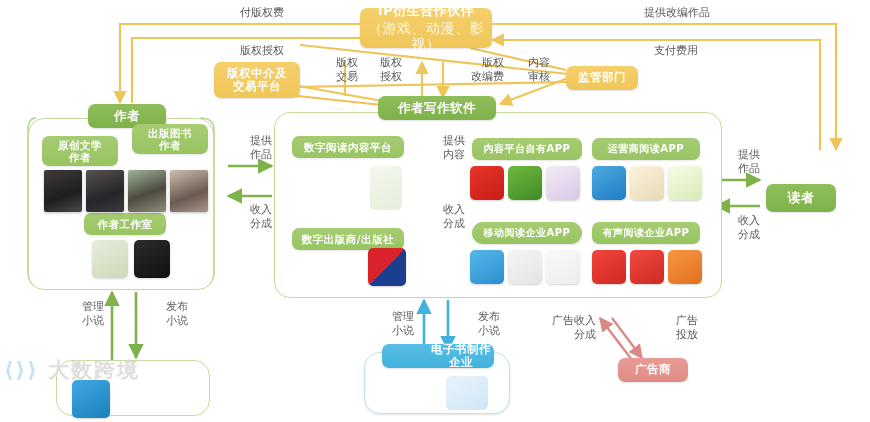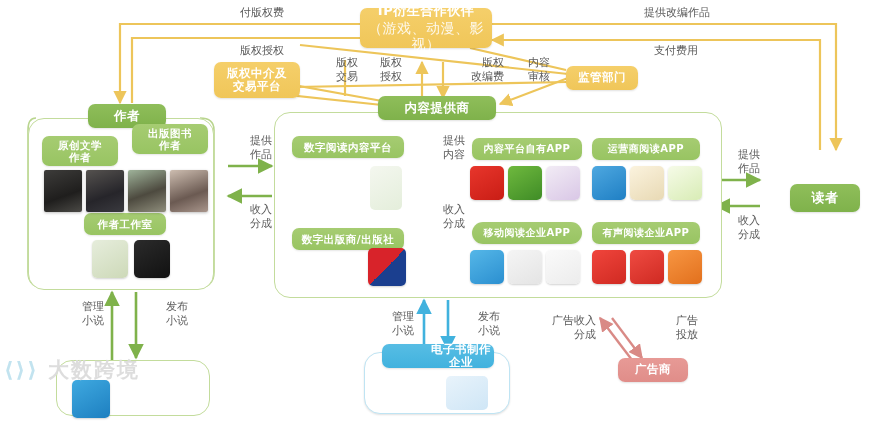--- a/index.html
+++ b/index.html
@@ -140,35 +140,35 @@
   <div class="node green" style="left:88px;top:104px;width:78px;height:24px;font-size:12.5px;">作者</div>
 
   <div class="node lightgreen" style="left:42px;top:136px;width:76px;height:30px;font-size:10.5px;white-space:pre-line;">原创文学
 作者</div>
 
   <div class="node lightgreen" style="left:132px;top:124px;width:76px;height:30px;font-size:10.5px;white-space:pre-line;">出版图书
 作者</div>
 
   <div class="node lightgreen" style="left:84px;top:213px;width:82px;height:22px;font-size:10.5px;">作者工作室</div>
 
-  <div class="node green" style="left:378px;top:96px;width:118px;height:24px;font-size:12.5px;">内容提供商</div>
+  <div class="node green" style="left:378px;top:96px;width:118px;height:24px;font-size:12.5px;">作者写作软件</div>
 
   <div class="node lightgreen" style="left:292px;top:136px;width:112px;height:22px;font-size:10.5px;">数字阅读内容平台</div>
 
   <div class="node lightgreen" style="left:292px;top:228px;width:112px;height:22px;font-size:10.5px;">数字出版商/出版社</div>
 
   <div class="node lightgreen" style="left:592px;top:138px;width:108px;height:22px;font-size:10px;">运营商阅读APP</div>
 
   <div class="node lightgreen" style="left:472px;top:138px;width:110px;height:22px;font-size:10px;">内容平台自有APP</div>
 
   <div class="node lightgreen" style="left:472px;top:222px;width:110px;height:22px;font-size:10px;border-radius:11px;">移动阅读企业APP</div>
 
   <div class="node lightgreen" style="left:592px;top:222px;width:108px;height:22px;font-size:10px;">有声阅读企业APP</div>
 
-  <div class="node green" style="left:766px;top:184px;width:70px;height:28px;font-size:13px;margin-left:24px;">读者</div>
+  <div class="node green" style="left:766px;top:184px;width:70px;height:28px;font-size:13px;">读者</div>
 
 
   <div class="node blue" style="left:382px;top:344px;width:112px;height:24px;font-size:11.5px;">电子书制作企业</div>
 
   <div class="node pink" style="left:618px;top:358px;width:70px;height:24px;font-size:11.5px;">广告商</div>
 
   <div class="lbl" style="left:194px;top:6px;width:90px;">付版权费</div>
   <div class="lbl" style="left:194px;top:44px;width:90px;">版权授权</div>
   <div class="lbl" style="left:318px;top:56px;width:40px;">版权
 交易</div>

